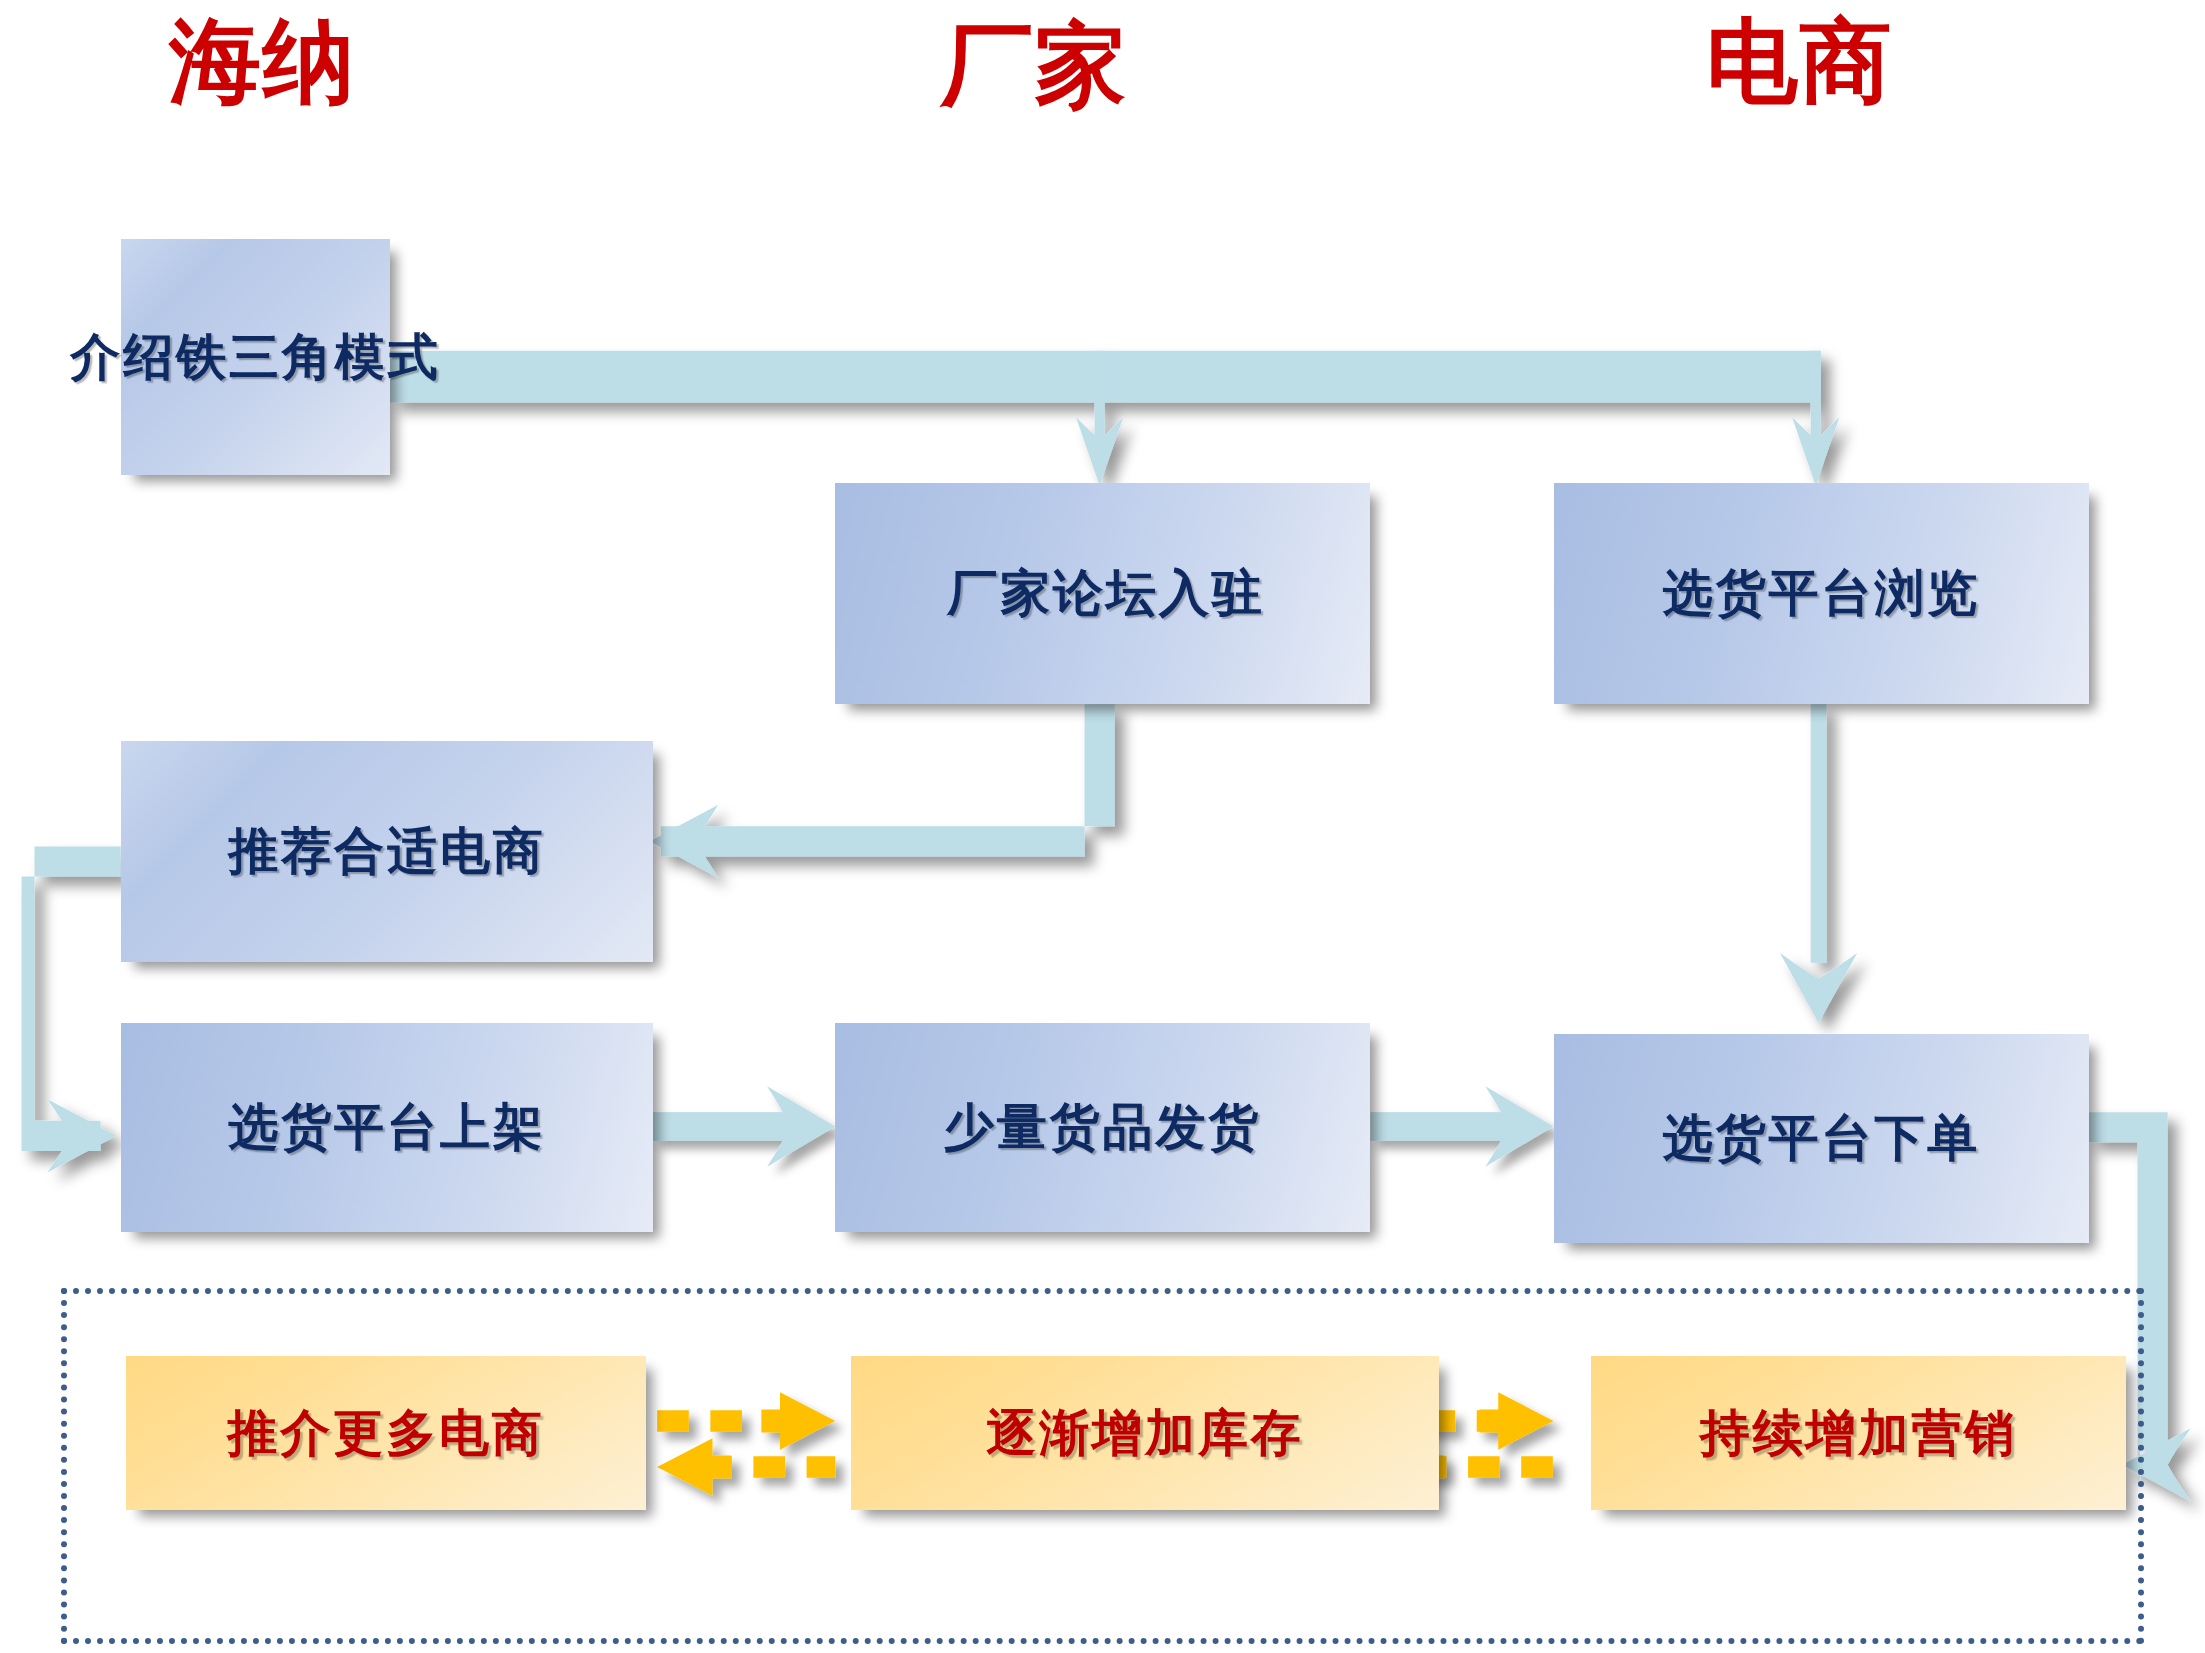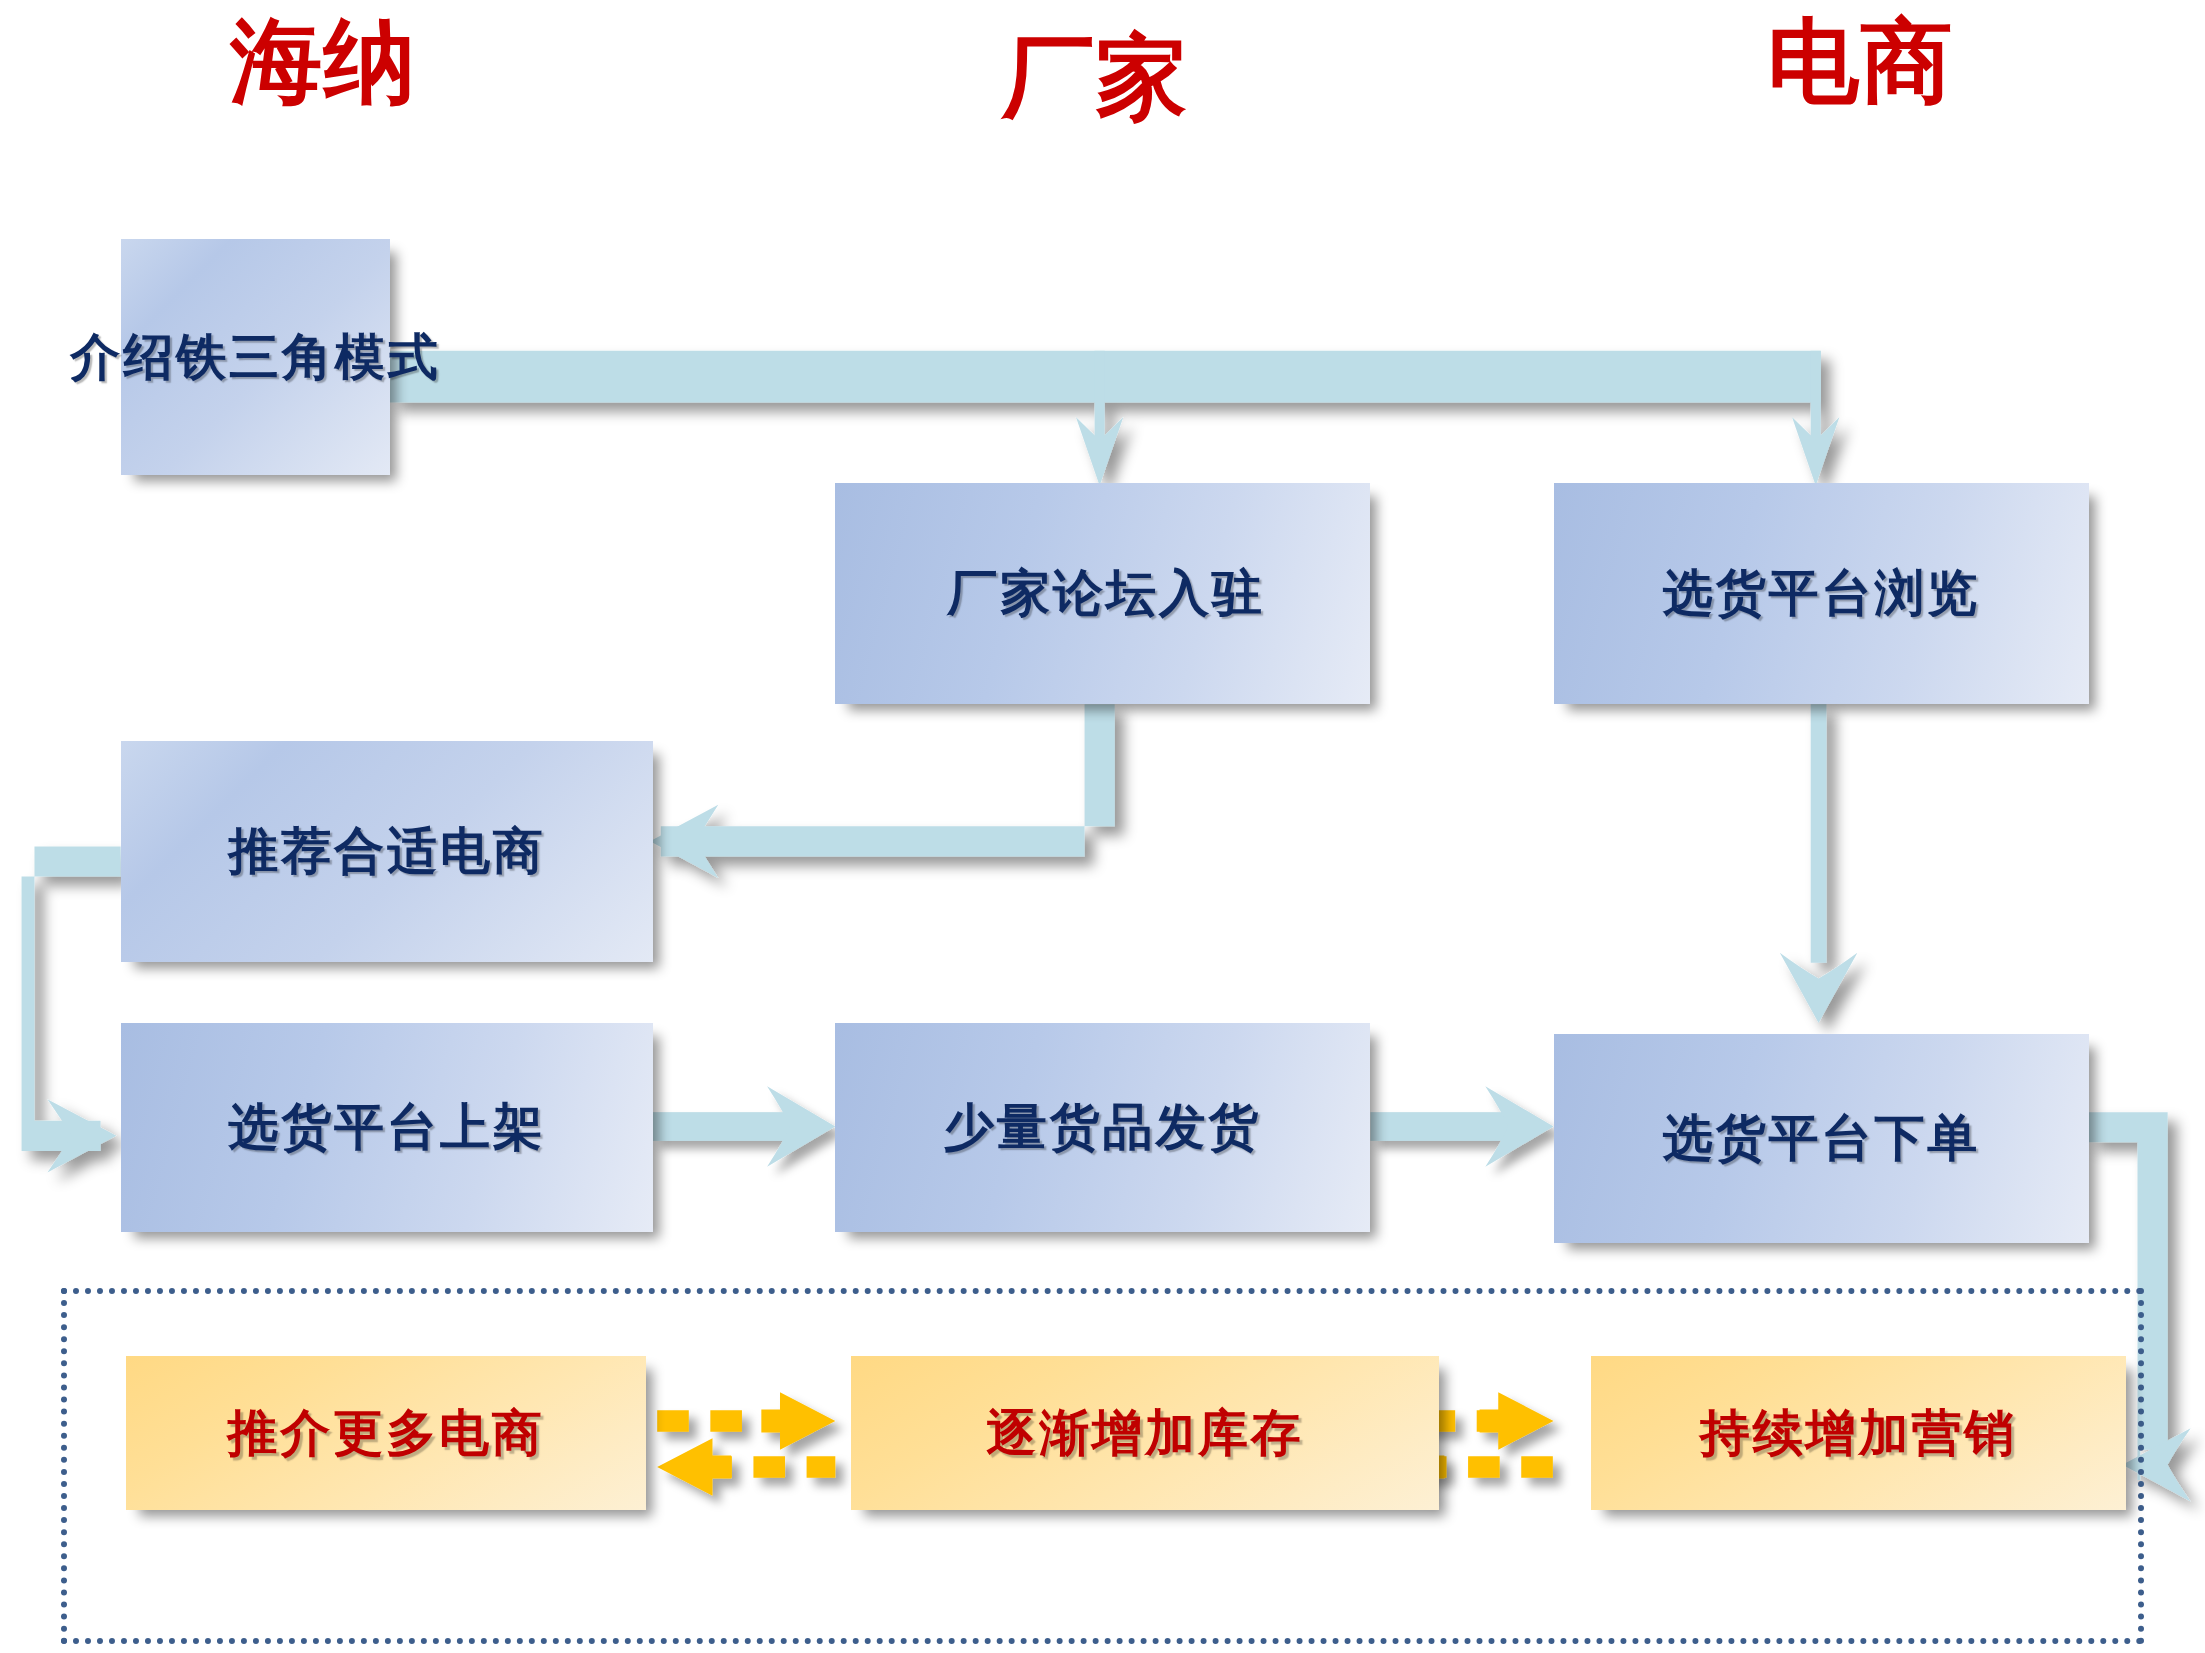--- a/index.html
+++ b/index.html
@@ -15,25 +15,25 @@
 
   
   .col-header {
     position: absolute;
     color: #CC0000;
     font-weight: bold;
     font-size: 92px;
     line-height: 1;
     letter-spacing: 1.4px;
     white-space: nowrap;
-    text-align: right;
+    text-align: center;
     font-family: "DejaVu Sans", "Liberation Sans", sans-serif;
   }
   #hdr-hn { left: 108px;  top: 16px; width: 309px; }
-  #hdr-cj { left: 880px; top: 32px; width: 309px; }
+  #hdr-cj { left: 880px; top: 20px; width: 309px; }
   #hdr-ds { left: 1645px; top: 16px; width: 309px; }
 
   
   .box {
     position: absolute;
     box-sizing: border-box;
     display: flex;
     align-items: center;
     justify-content: center;
     box-shadow: 10px 10px 11.5px -2.9px rgba(0,0,0,0.42);

